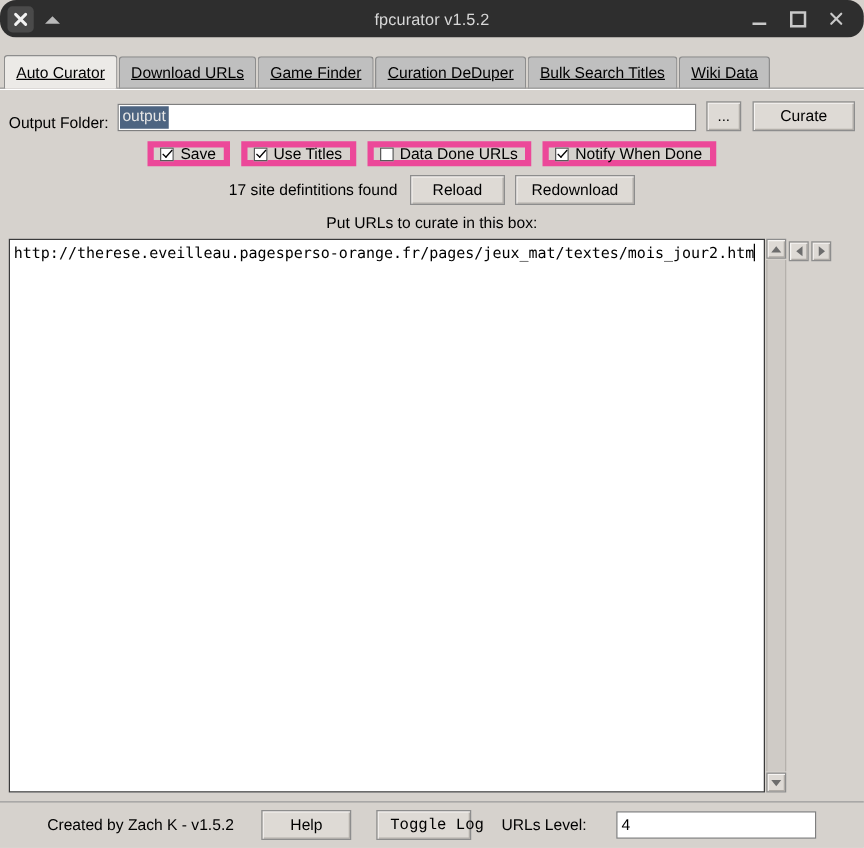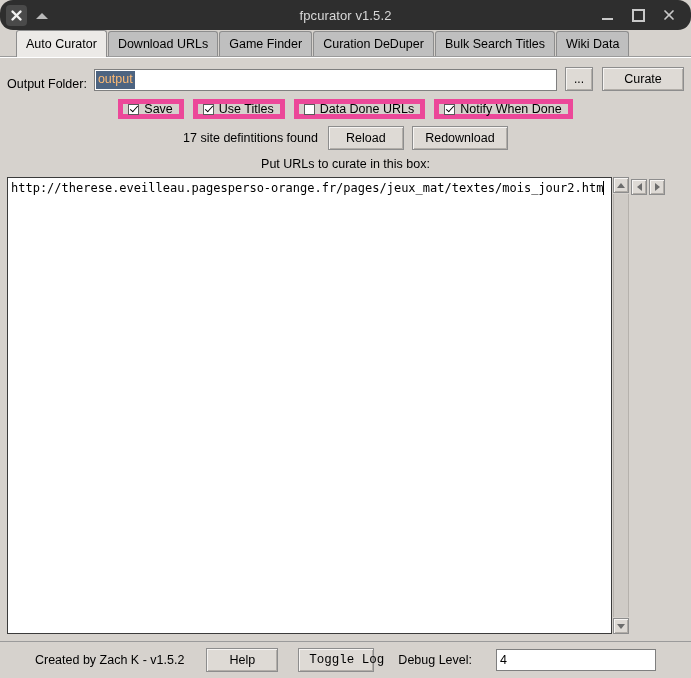--- a/index.html
+++ b/index.html
@@ -84,27 +84,28 @@
     width: 14px; height: 14px;
     display: flex; align-items: center; justify-content: center;
   }
   .tb-min { border-bottom: 2px solid #c9c9c9; width: 11px; height: 7px; }
   .tb-max { width: 9px; height: 9px; border: 2px solid #c9c9c9; }
   .tb-close svg { display:block; }
 
   
   .tabstrip {
     flex: 0 0 auto;
-    height: 27px;
+    height: 41px;
     background: #d6d2cd;
     display: flex;
     align-items: flex-end;
-    padding-left: 16px;
+    padding-left: 3px;
     box-sizing: border-box;
     position: relative;
+    text-decoration: underline;
   }
   .tabstrip::after {
     content: "";
     position: absolute;
     left: 0; right: 0; bottom: 0;
     height: 1px;
     background: #9b9b9b;
   }
   .tab {
     height: 26px;
@@ -156,21 +157,21 @@
     box-sizing: border-box;
     display: flex;
     align-items: center;
     padding: 0 1px;
     font-size: 12.5px;
     overflow: hidden;
   }
   .field-output { flex: 1 1 auto; }
   .sel-text {
     background: #4d6481;
-    color: #fdba74;
+    color: #e5e5e5;
     padding: 1px 2px 2px 2px;
     line-height: 15px;
     font-size: 12.5px;
   }
 
   .btn {
     background: #dedad5;
     border: 1px solid #8d8d8d;
     box-shadow: inset 1px 1px 0 #f6f4f2, inset -1px -1px 0 #b2aea9;
     font-size: 12.5px;
@@ -464,19 +465,19 @@
           </div>
       </div>
     </div>
 
   </div>
 
   <div class="statusbar">
     <div class="credit">Created by Zach K - v1.5.2</div>
     <div class="btn btn-help">Help</div>
     <div class="btn btn-togglelog">Toggle Log</div>
-    <div class="lbl lbl-debug">Debug Level:</div>
+    <div class="lbl lbl-debug">URLs Level:</div>
     <div class="textfield field-debug">
       <span>4</span>
     </div>
   </div>
 
 </div>
 
 </body></html>

